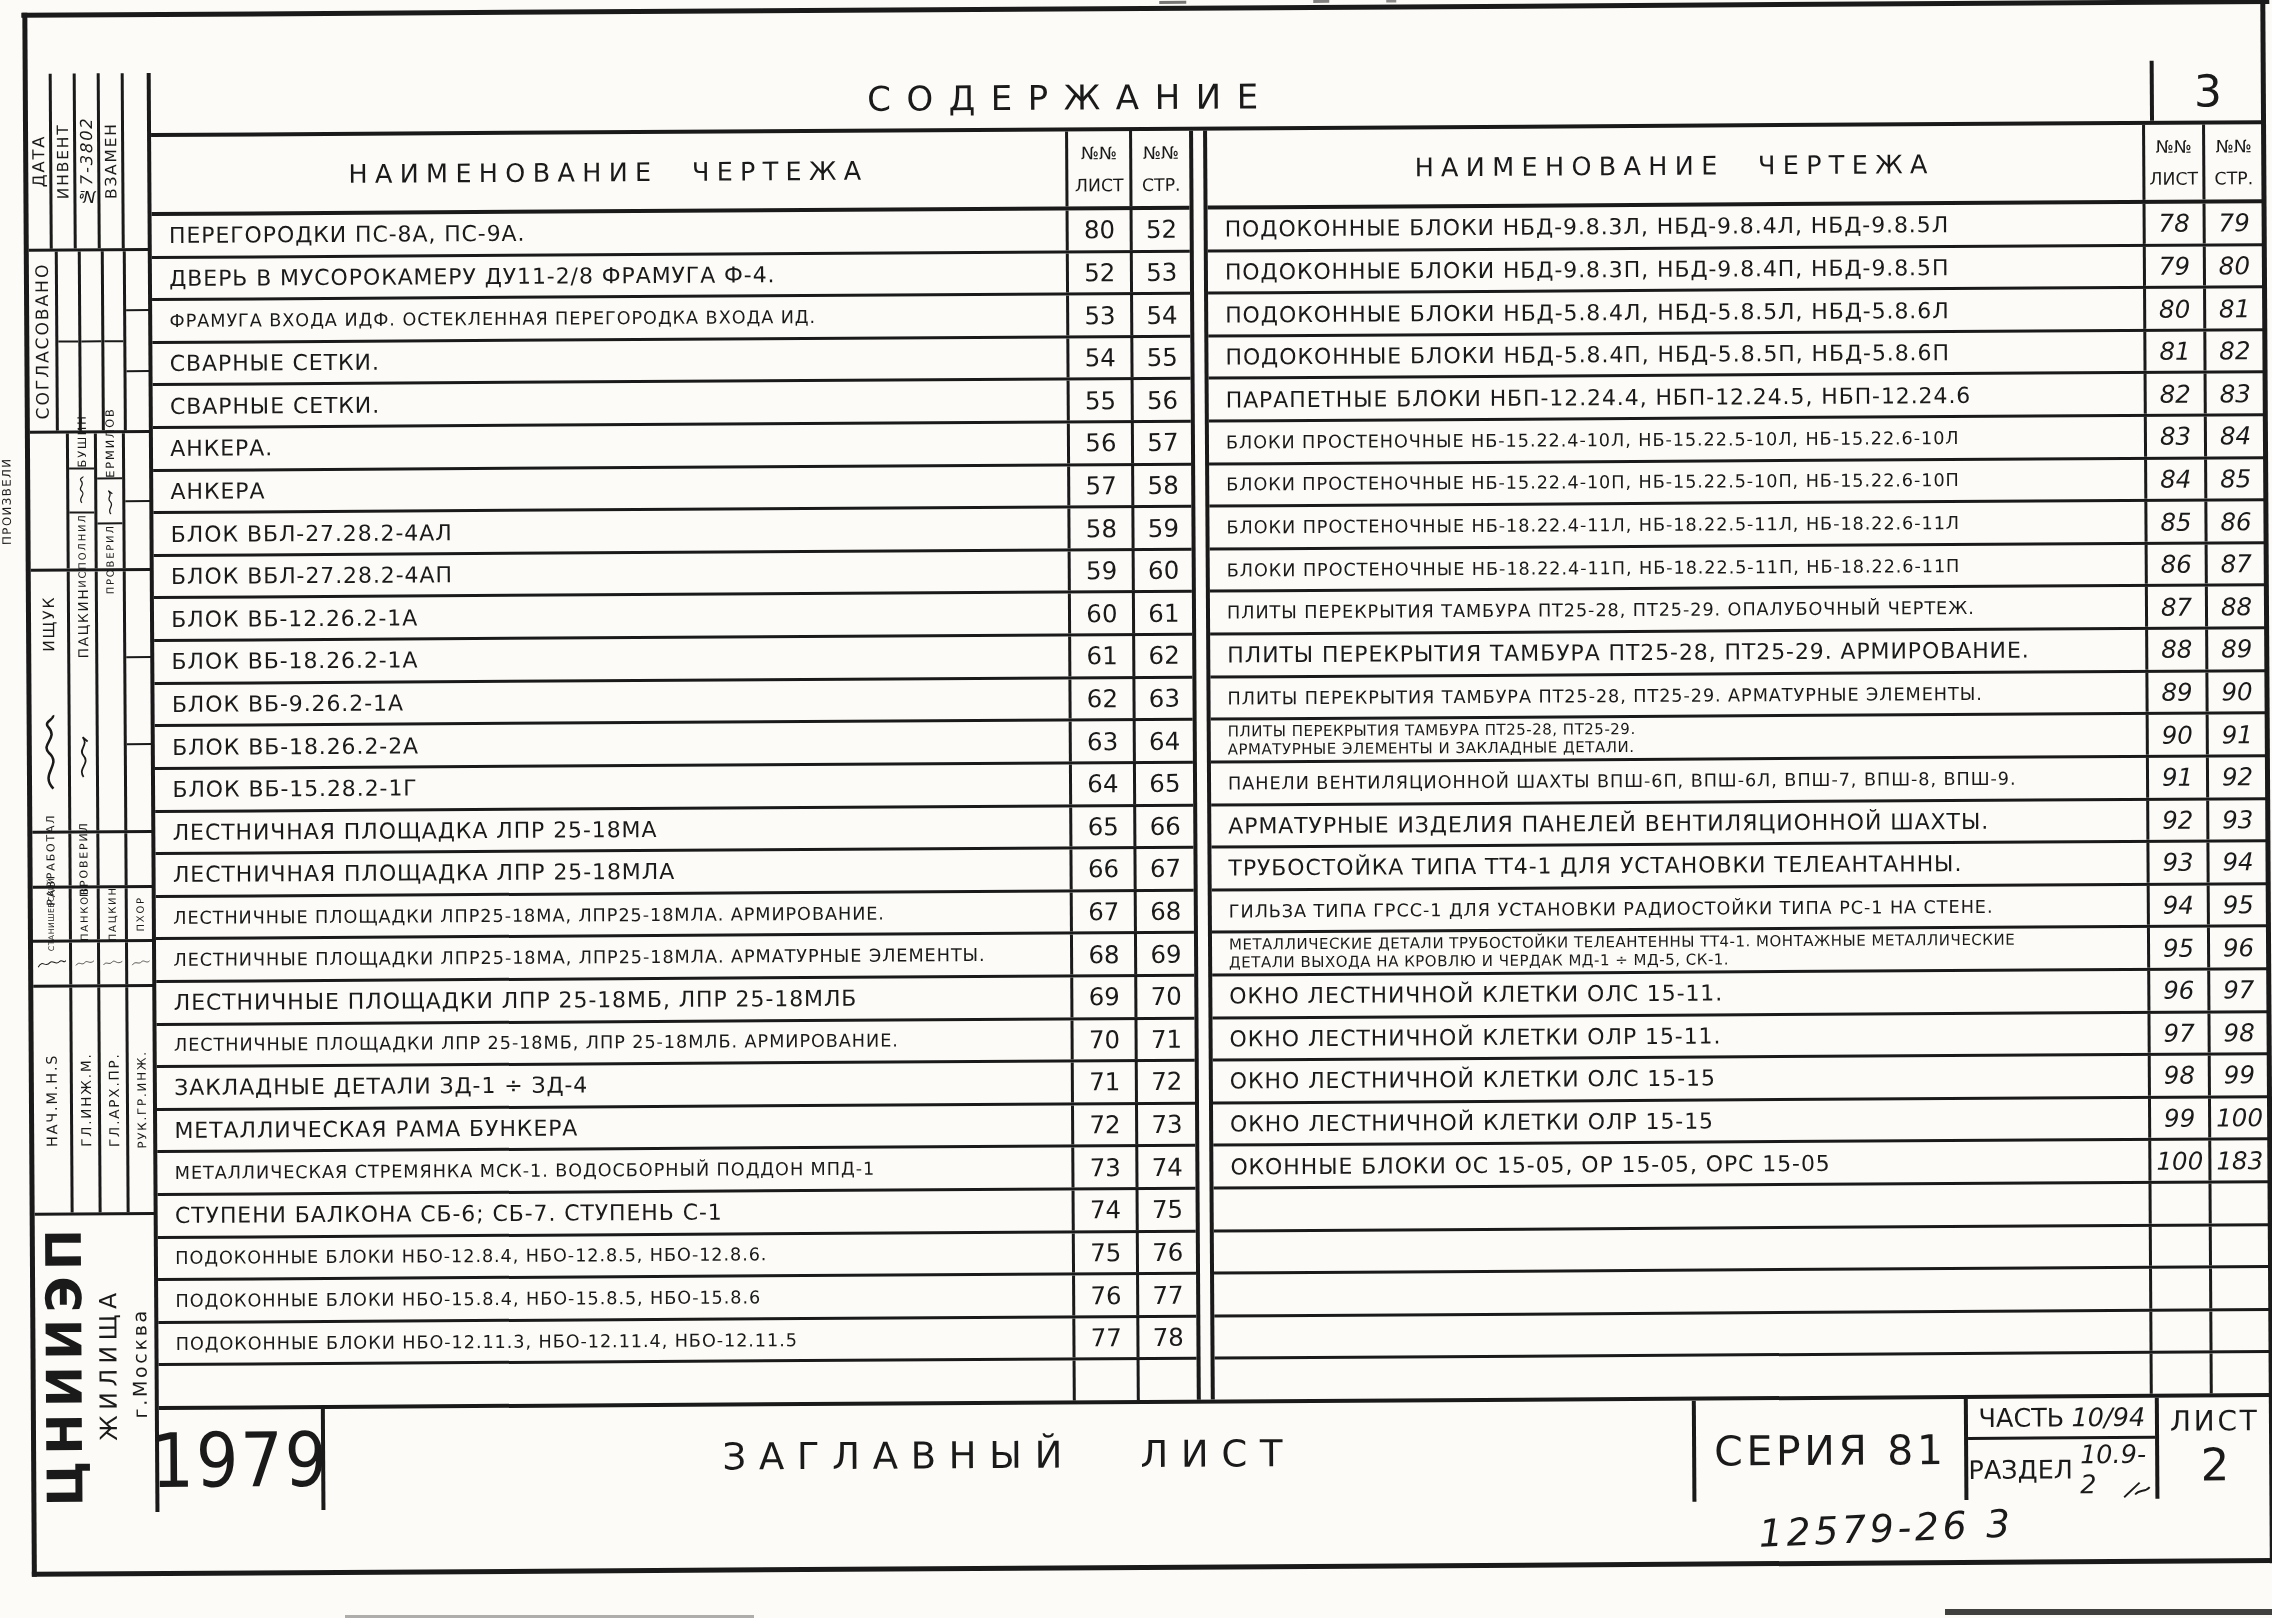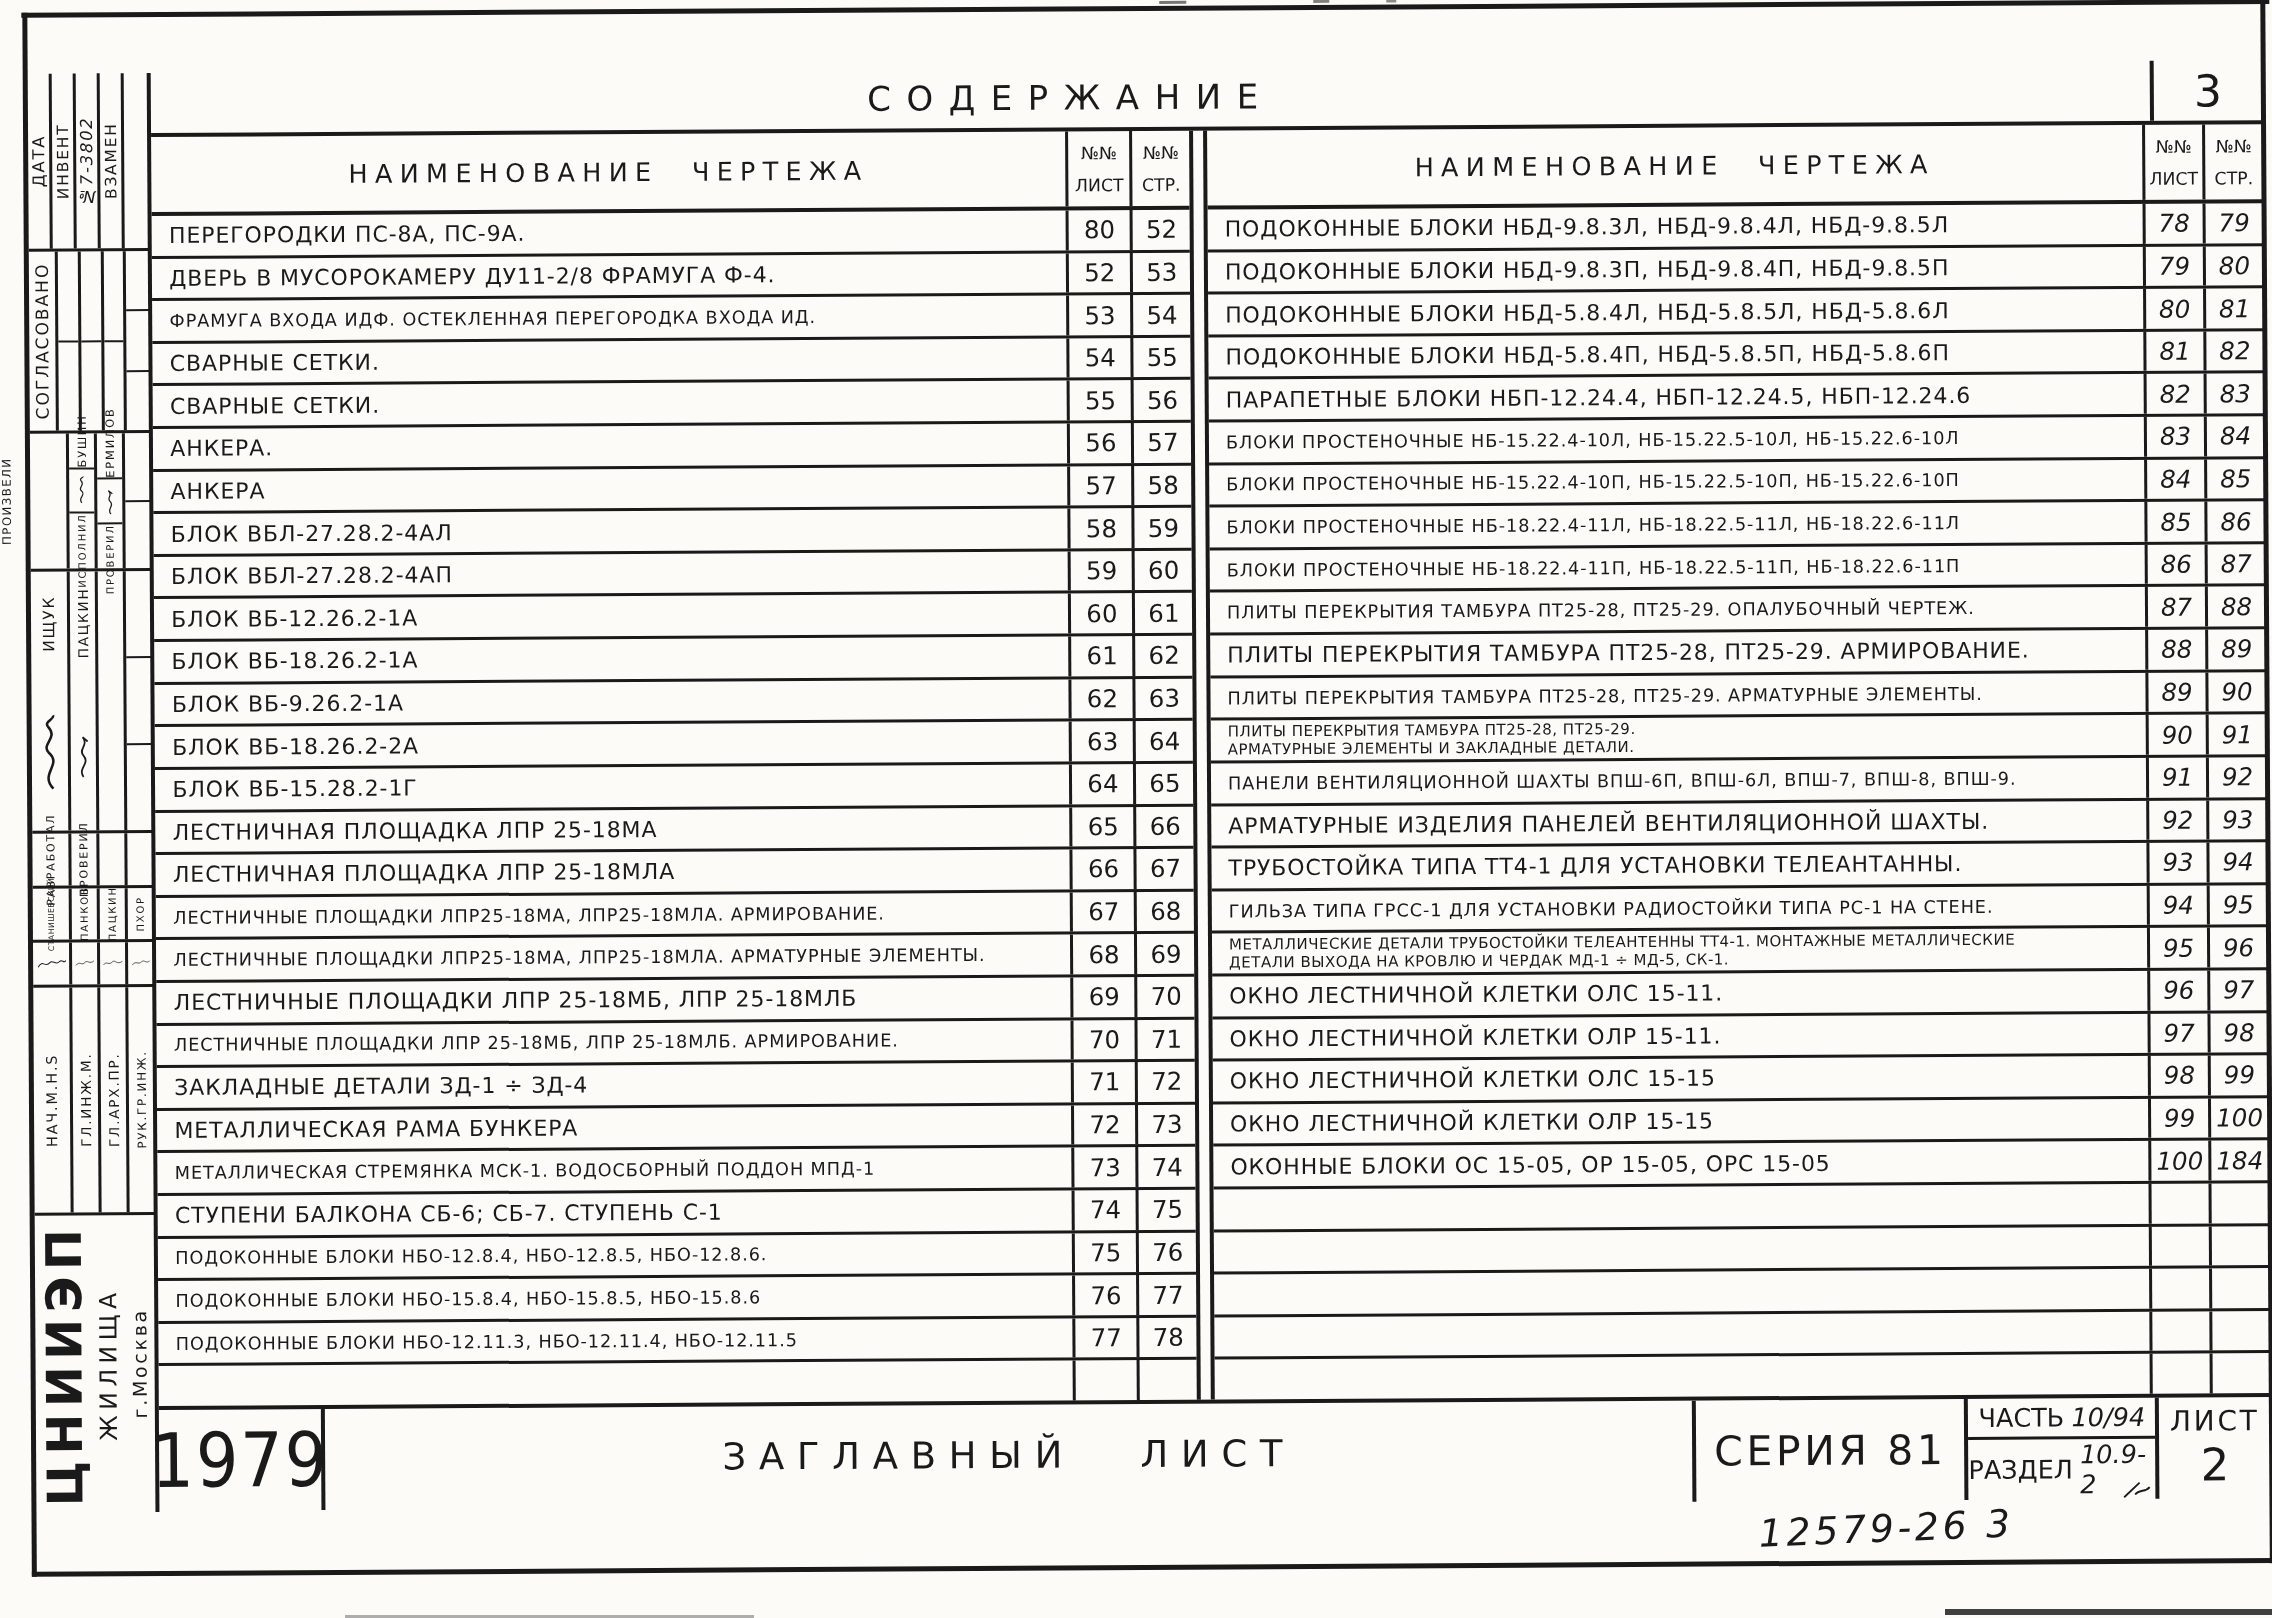--- a/index.html
+++ b/index.html
@@ -779,21 +779,21 @@
               <div class="c-num c-sheet">99</div>
               <div class="c-num c-page">100</div>
             </div>
 
             <div class="trow">
               <div class="c-name">
                 <div class="nm">ОКОННЫЕ БЛОКИ ОС 15-05, ОР 15-05, ОРС 15-05</div>
 
               </div>
               <div class="c-num c-sheet">100</div>
-              <div class="c-num c-page">184</div>
+              <div class="c-num c-page">183</div>
             </div>
 
             <div class="trow">
               <div class="c-name">
                 <div class="nm"></div>
 
               </div>
               <div class="c-num c-sheet"></div>
               <div class="c-num c-page"></div>
             </div>

